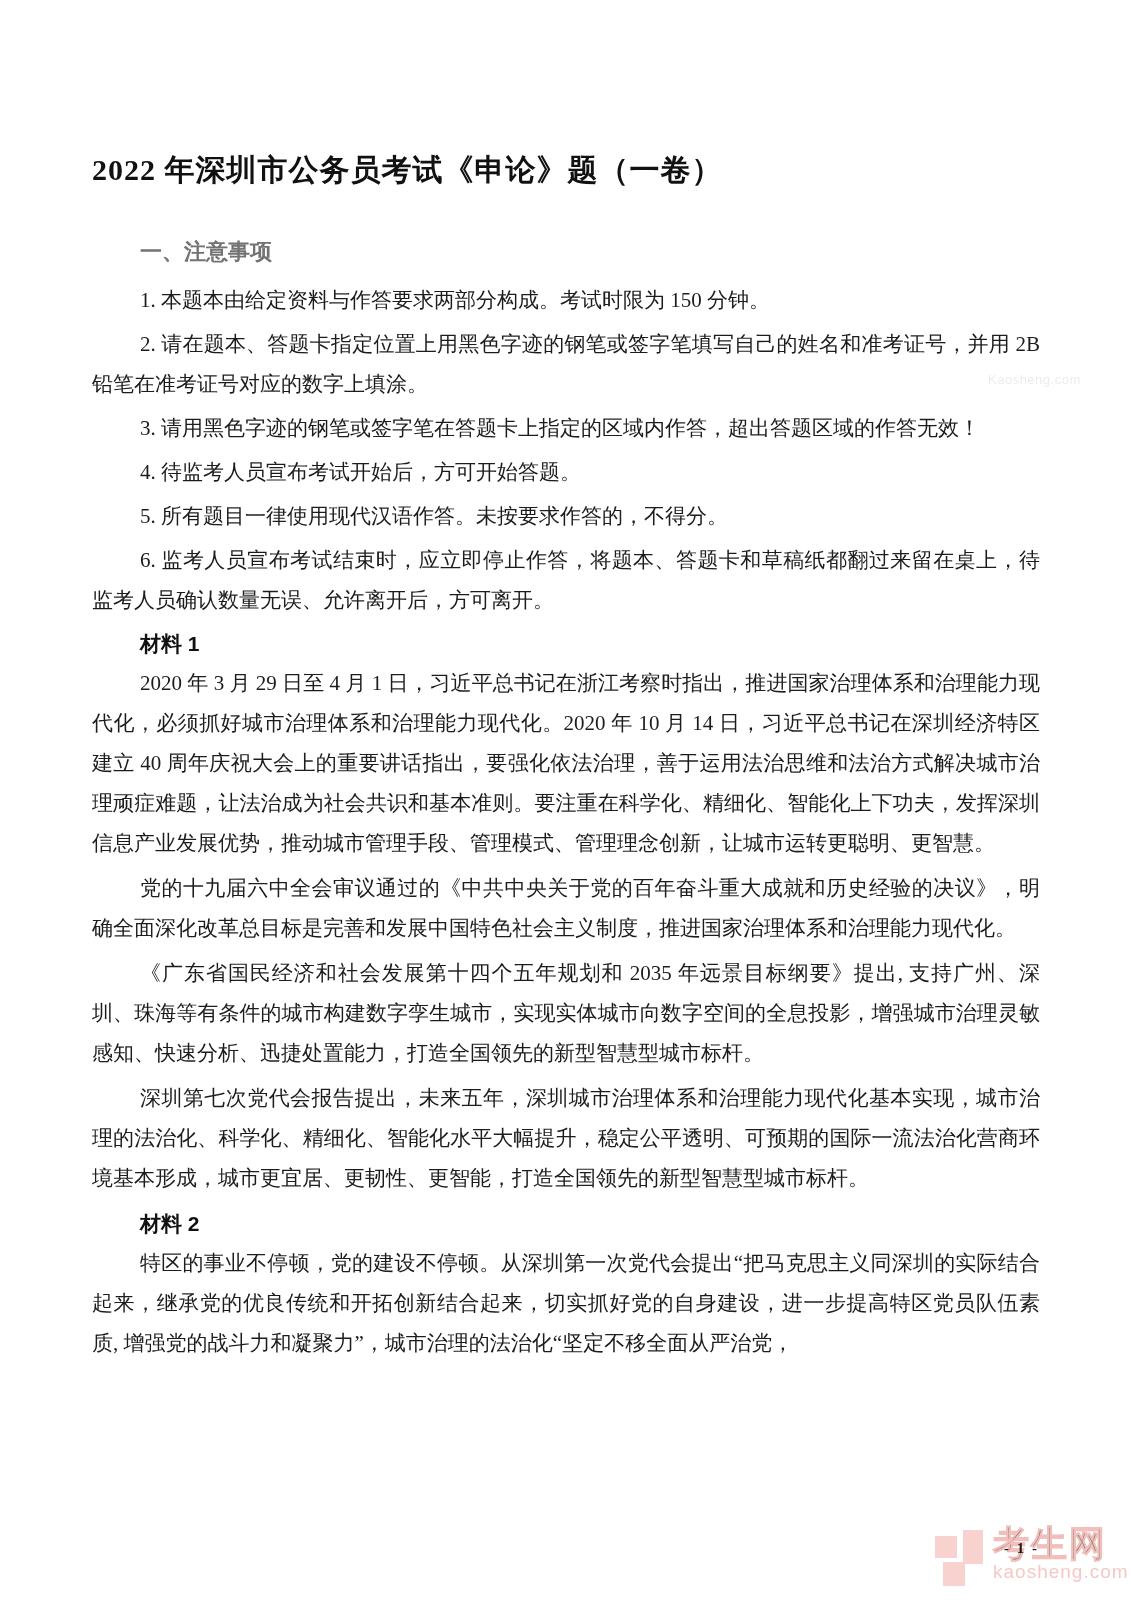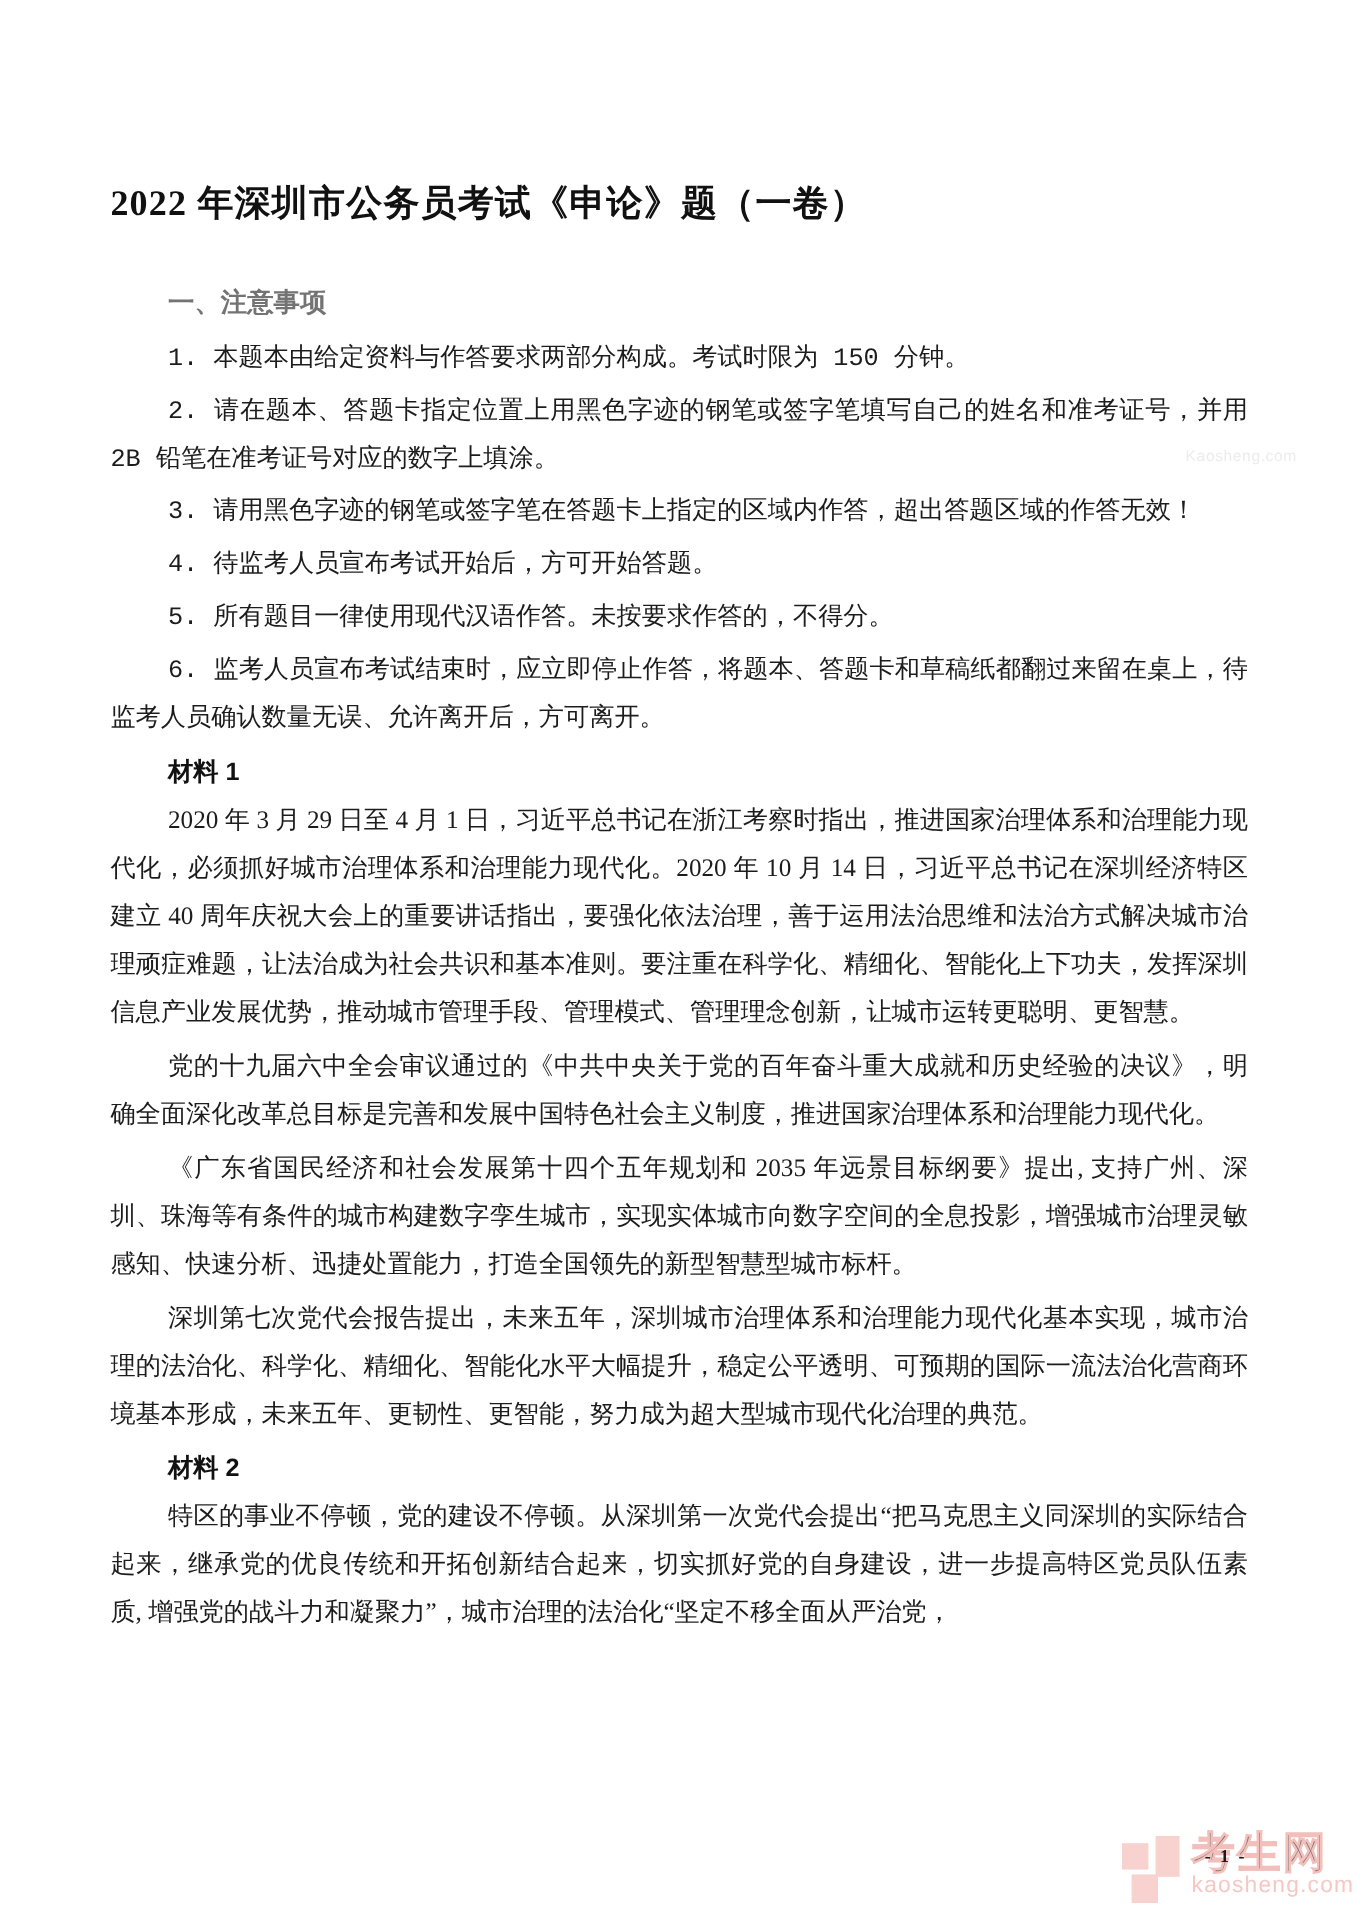--- a/index.html
+++ b/index.html
@@ -47,21 +47,21 @@
     color: #111111;
   }
   .body-par {
     margin: 5px 0 0 0;
     font-size: 21px;
     line-height: 40px;
     text-align: justify;
     text-indent: 48px;
     color: #1c1c1c;
   }
-  .notice-block .body-par { margin-top: 4px; font-family: Liberation Mono, monospace; }
+  .notice-block .body-par { margin-top: 4px; }
   .faint-watermark {
     position: absolute;
     left: 988px;
     top: 372px;
     font-size: 13px;
     font-family: "Liberation Sans", "DejaVu Sans", sans-serif;
     color: #ececec;
     letter-spacing: 0.5px;
     user-select: none;
   }
@@ -135,21 +135,21 @@
       <p class="body-par">6. 监考人员宣布考试结束时，应立即停止作答，将题本、答题卡和草稿纸都翻过来留在桌上，待监考人员确认数量无误、允许离开后，方可离开。</p>
     </div>
 
 
     <h3 class="sub-heading">材料 1</h3>
 
     <div>
       <p class="body-par">2020 年 3 月 29 日至 4 月 1 日，习近平总书记在浙江考察时指出，推进国家治理体系和治理能力现代化，必须抓好城市治理体系和治理能力现代化。2020 年 10 月 14 日，习近平总书记在深圳经济特区建立 40 周年庆祝大会上的重要讲话指出，要强化依法治理，善于运用法治思维和法治方式解决城市治理顽症难题，让法治成为社会共识和基本准则。要注重在科学化、精细化、智能化上下功夫，发挥深圳信息产业发展优势，推动城市管理手段、管理模式、管理理念创新，让城市运转更聪明、更智慧。</p>
       <p class="body-par">党的十九届六中全会审议通过的《中共中央关于党的百年奋斗重大成就和历史经验的决议》，明确全面深化改革总目标是完善和发展中国特色社会主义制度，推进国家治理体系和治理能力现代化。</p>
       <p class="body-par">《广东省国民经济和社会发展第十四个五年规划和 2035 年远景目标纲要》提出, 支持广州、深圳、珠海等有条件的城市构建数字孪生城市，实现实体城市向数字空间的全息投影，增强城市治理灵敏感知、快速分析、迅捷处置能力，打造全国领先的新型智慧型城市标杆。</p>
-      <p class="body-par">深圳第七次党代会报告提出，未来五年，深圳城市治理体系和治理能力现代化基本实现，城市治理的法治化、科学化、精细化、智能化水平大幅提升，稳定公平透明、可预期的国际一流法治化营商环境基本形成，未来五年、更韧性、更智能，努力成为超大型城市现代化治理的典范。</p>
+      <p class="body-par">深圳第七次党代会报告提出，未来五年，深圳城市治理体系和治理能力现代化基本实现，城市治理的法治化、科学化、精细化、智能化水平大幅提升，稳定公平透明、可预期的国际一流法治化营商环境基本形成，城市更宜居、更韧性、更智能，打造全国领先的新型智慧型城市标杆。</p>
     </div>
 
     <h3 class="sub-heading" style="margin-top:12px">材料 2</h3>
 
     <div>
       <p class="body-par">特区的事业不停顿，党的建设不停顿。从深圳第一次党代会提出“把马克思主义同深圳的实际结合起来，继承党的优良传统和开拓创新结合起来，切实抓好党的自身建设，进一步提高特区党员队伍素质, 增强党的战斗力和凝聚力”，城市治理的法治化“坚定不移全面从严治党，</p>
     </div>
 
   </div>
 

